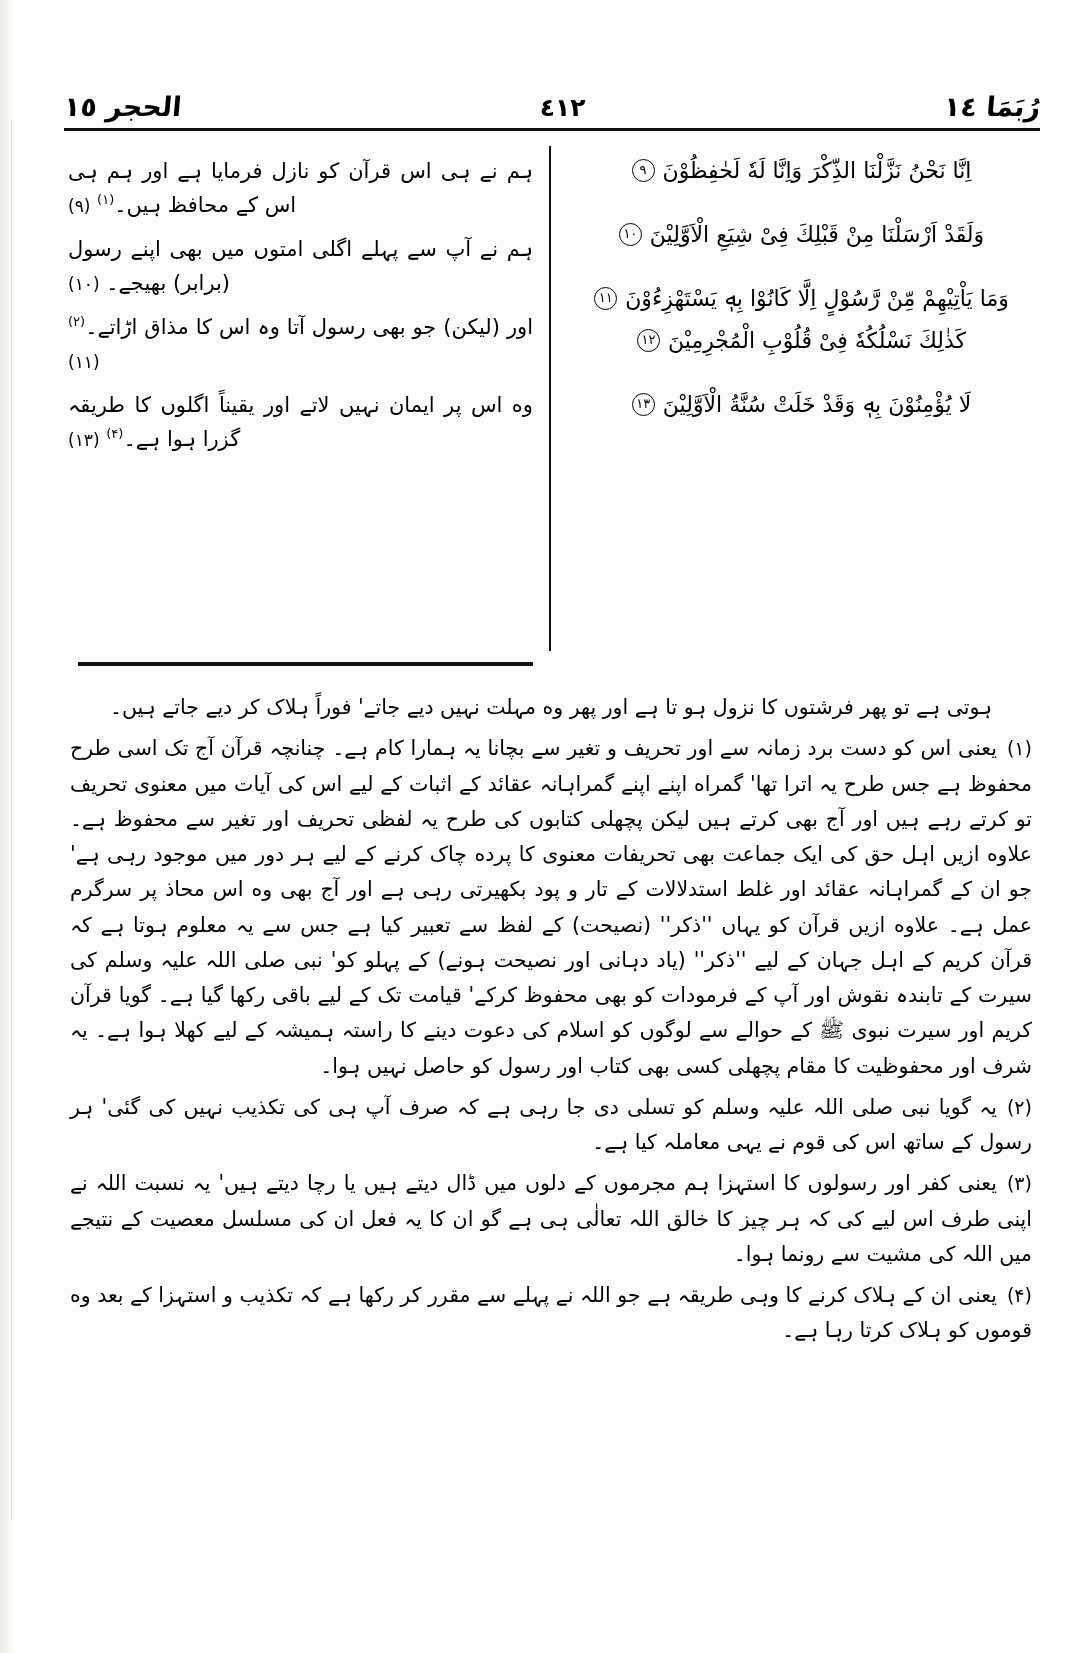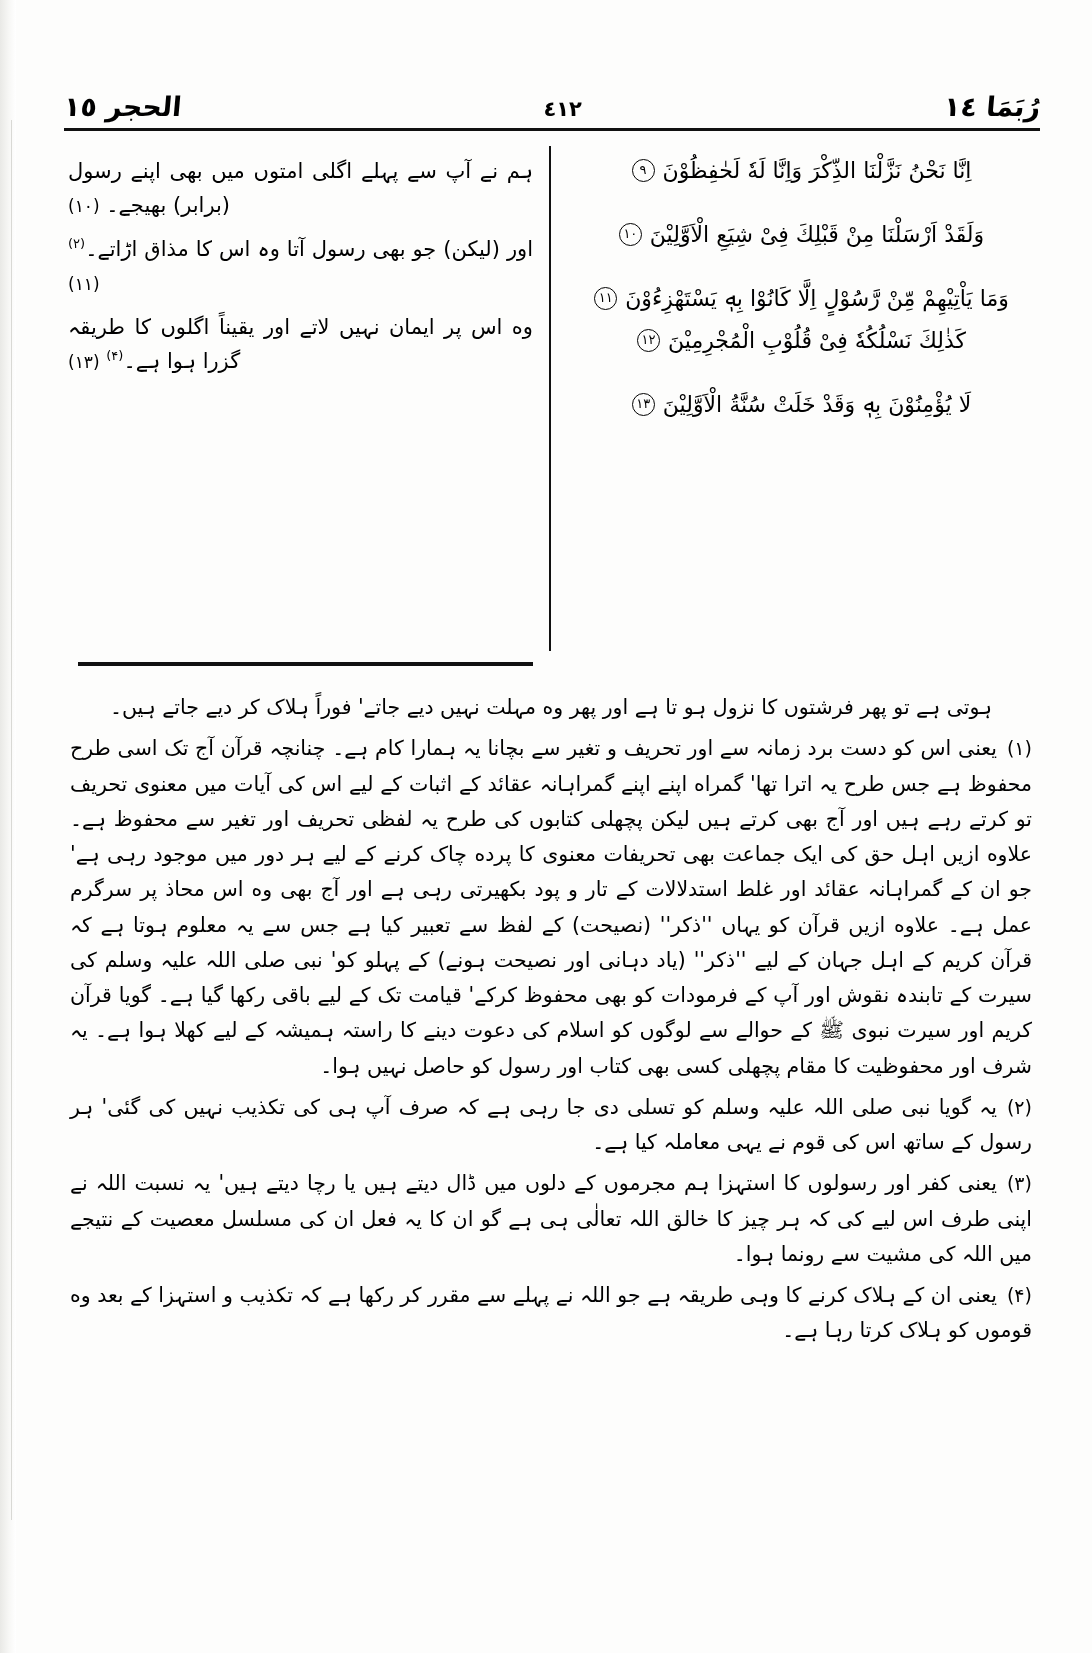--- a/index.html
+++ b/index.html
@@ -57,21 +57,21 @@
     font-size: 27px;
     line-height: 1;
     letter-spacing: 0.5px;
     white-space: nowrap;
     font-family: "DejaVu Sans", sans-serif;
     font-weight: 600;
   }
   .rh-right { transform: skewX(-5deg); }
   .rh-left  { transform: skewX(-5deg); }
   .rh-center {
-    font-size: 21px;
+    font-size: 25px;
     font-weight: 600;
     letter-spacing: 1px;
     margin-top: 44px;
   }
 
   .rule-top {
     position: absolute;
     left: 64px;
     right: 52px;
     top: 128px;
@@ -221,20 +221,24 @@
       <p class="ayah">
         <span>كَذٰلِكَ نَسْلُكُهٗ فِیْ قُلُوْبِ الْمُجْرِمِیْنَ</span><span class="ayah-num">١٢</span>
       </p>
       <p class="ayah">
         <span>لَا یُؤْمِنُوْنَ بِهٖ وَقَدْ خَلَتْ سُنَّةُ الْاَوَّلِیْنَ</span><span class="ayah-num">١٣</span>
       </p>
     </div>
 
     <div class="col col-urdu">
       <p class="trans">
+        <span>ہم نے ہی اس قرآن کو نازل فرمایا ہے اور ہم ہی اس کے محافظ ہیں۔</span><span class="sup">(۱)</span>
+        <span class="vnum">(۹)</span>
+      </p>
+      <p class="trans">
         <span>ہم نے آپ سے پہلے اگلی امتوں میں بھی اپنے رسول (برابر) بھیجے۔</span><span class="sup"></span>
         <span class="vnum">(۱۰)</span>
       </p>
       <p class="trans">
         <span>اور (لیکن) جو بھی رسول آتا وہ اس کا مذاق اڑاتے۔</span><span class="sup">(۲)</span>
         <span class="vnum">(۱۱)</span>
       </p>
       <p class="trans">
         <span>وه اس پر ایمان نہیں لاتے اور یقیناً اگلوں کا طریقہ گزرا ہوا ہے۔</span><span class="sup">(۴)</span>
         <span class="vnum">(۱۳)</span>

